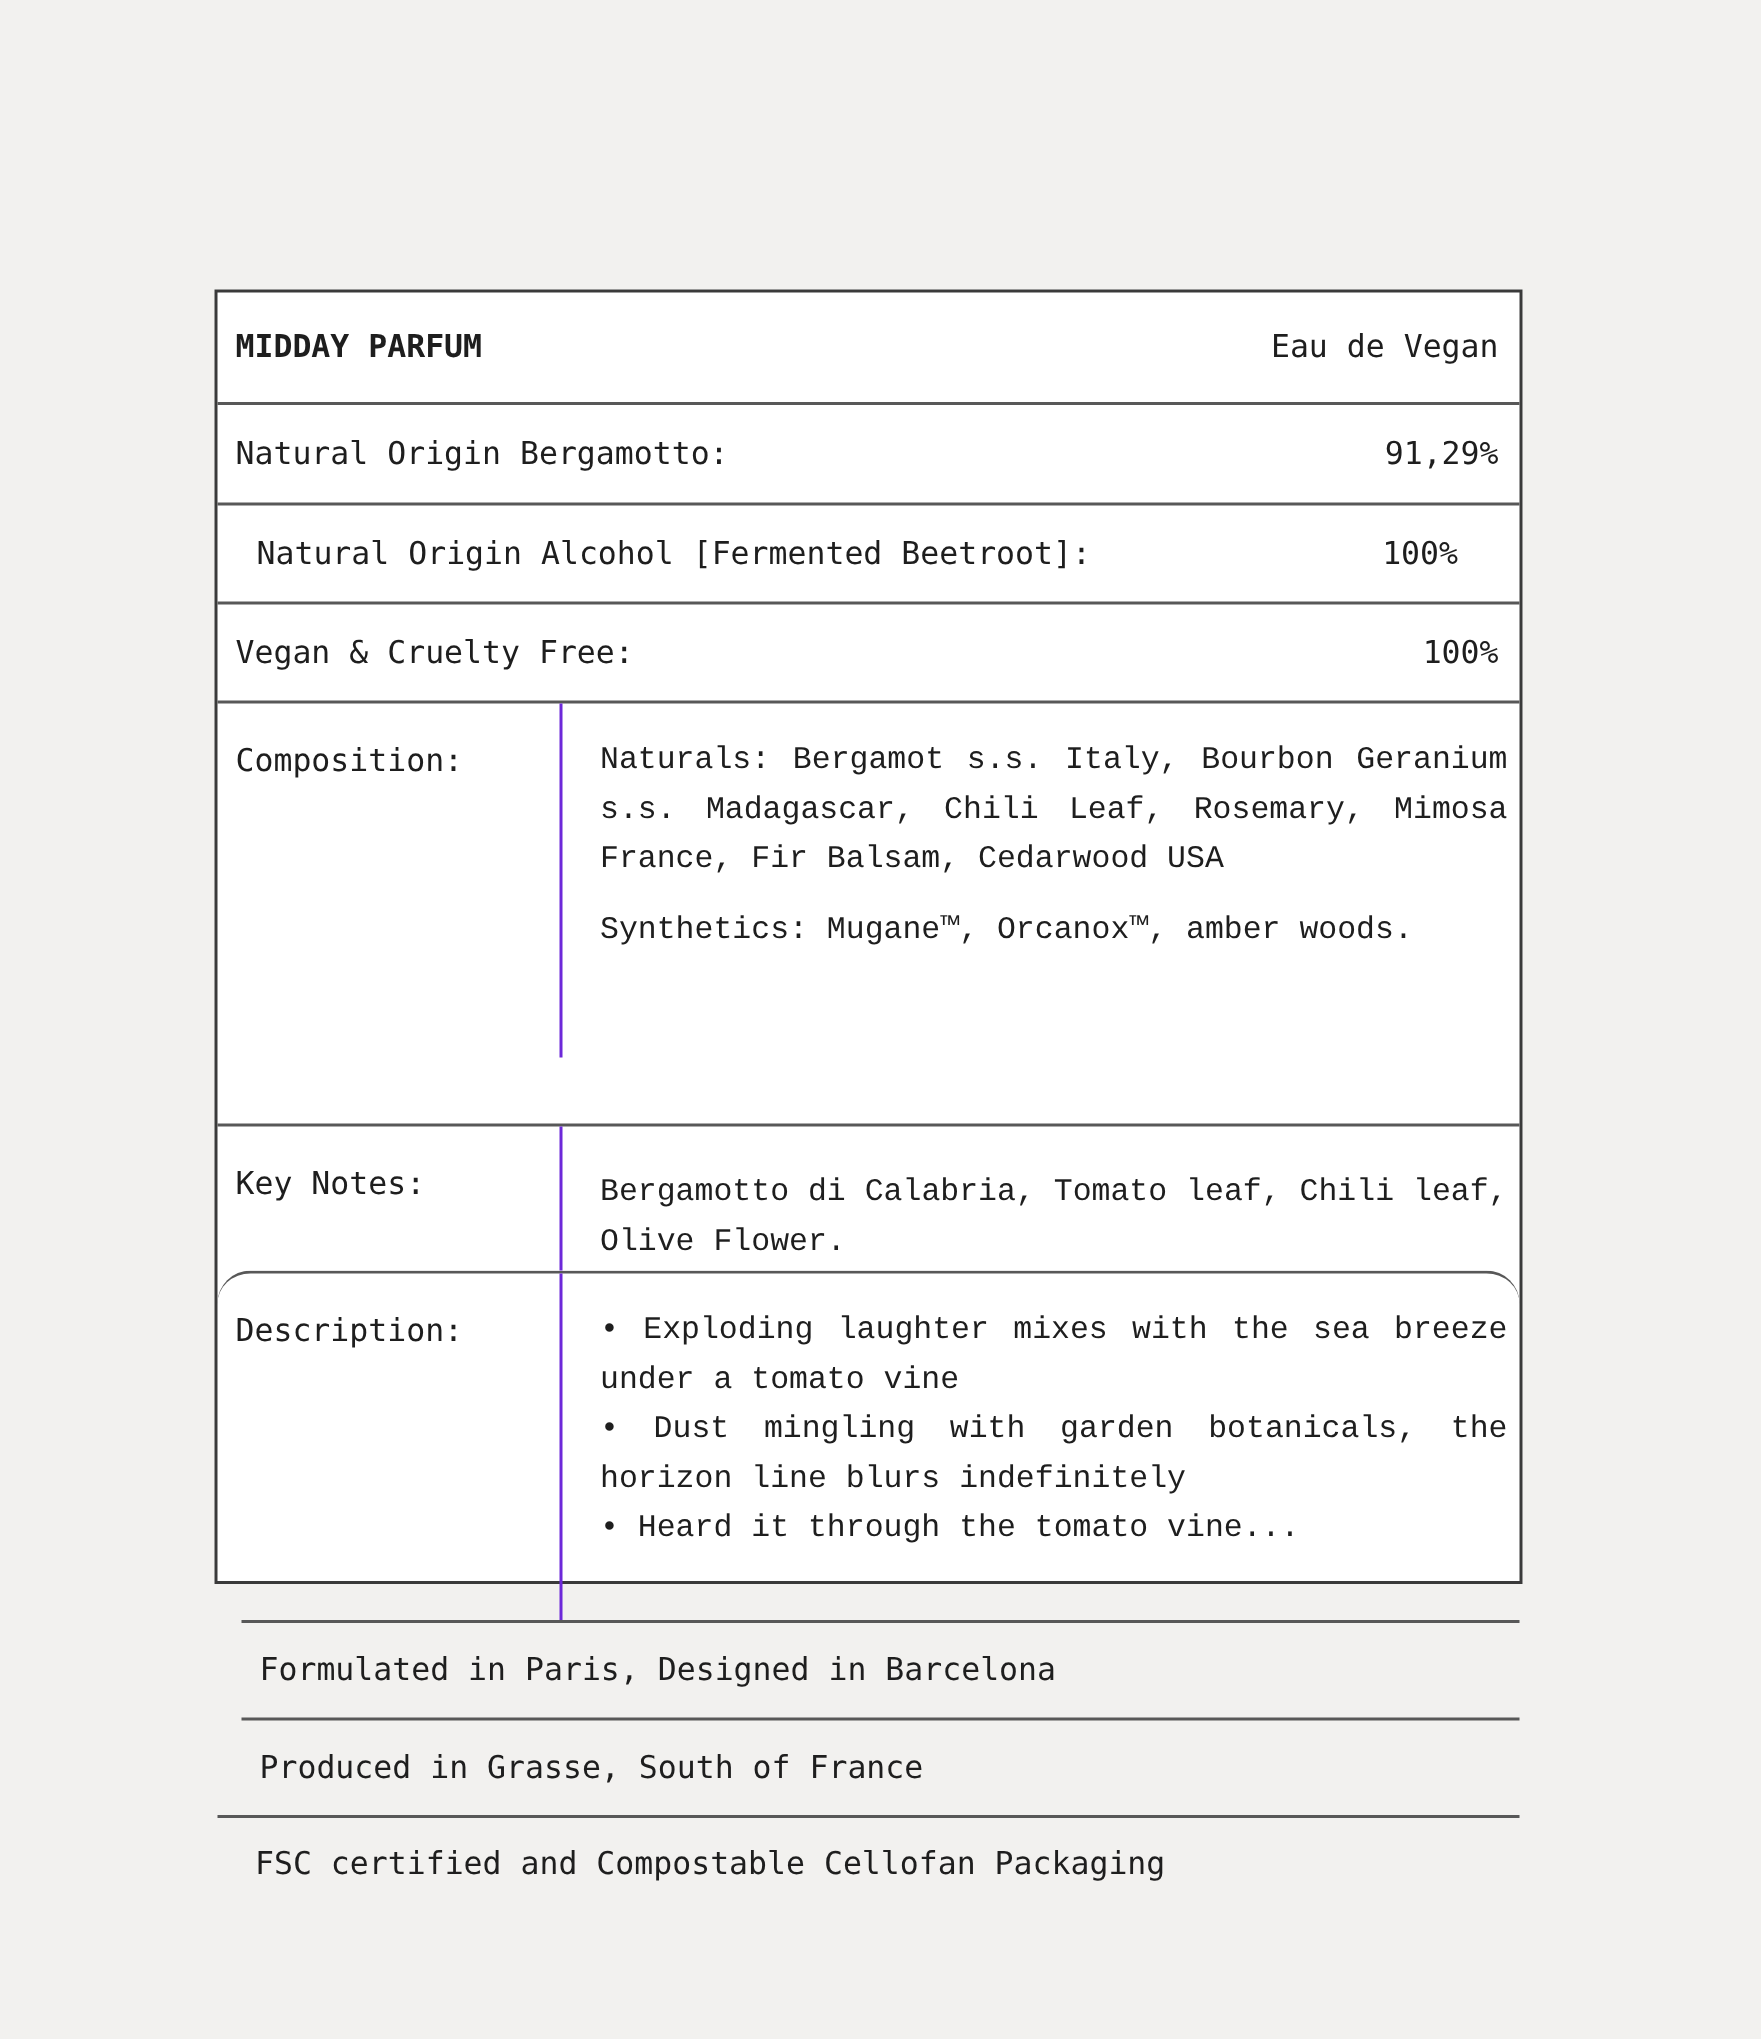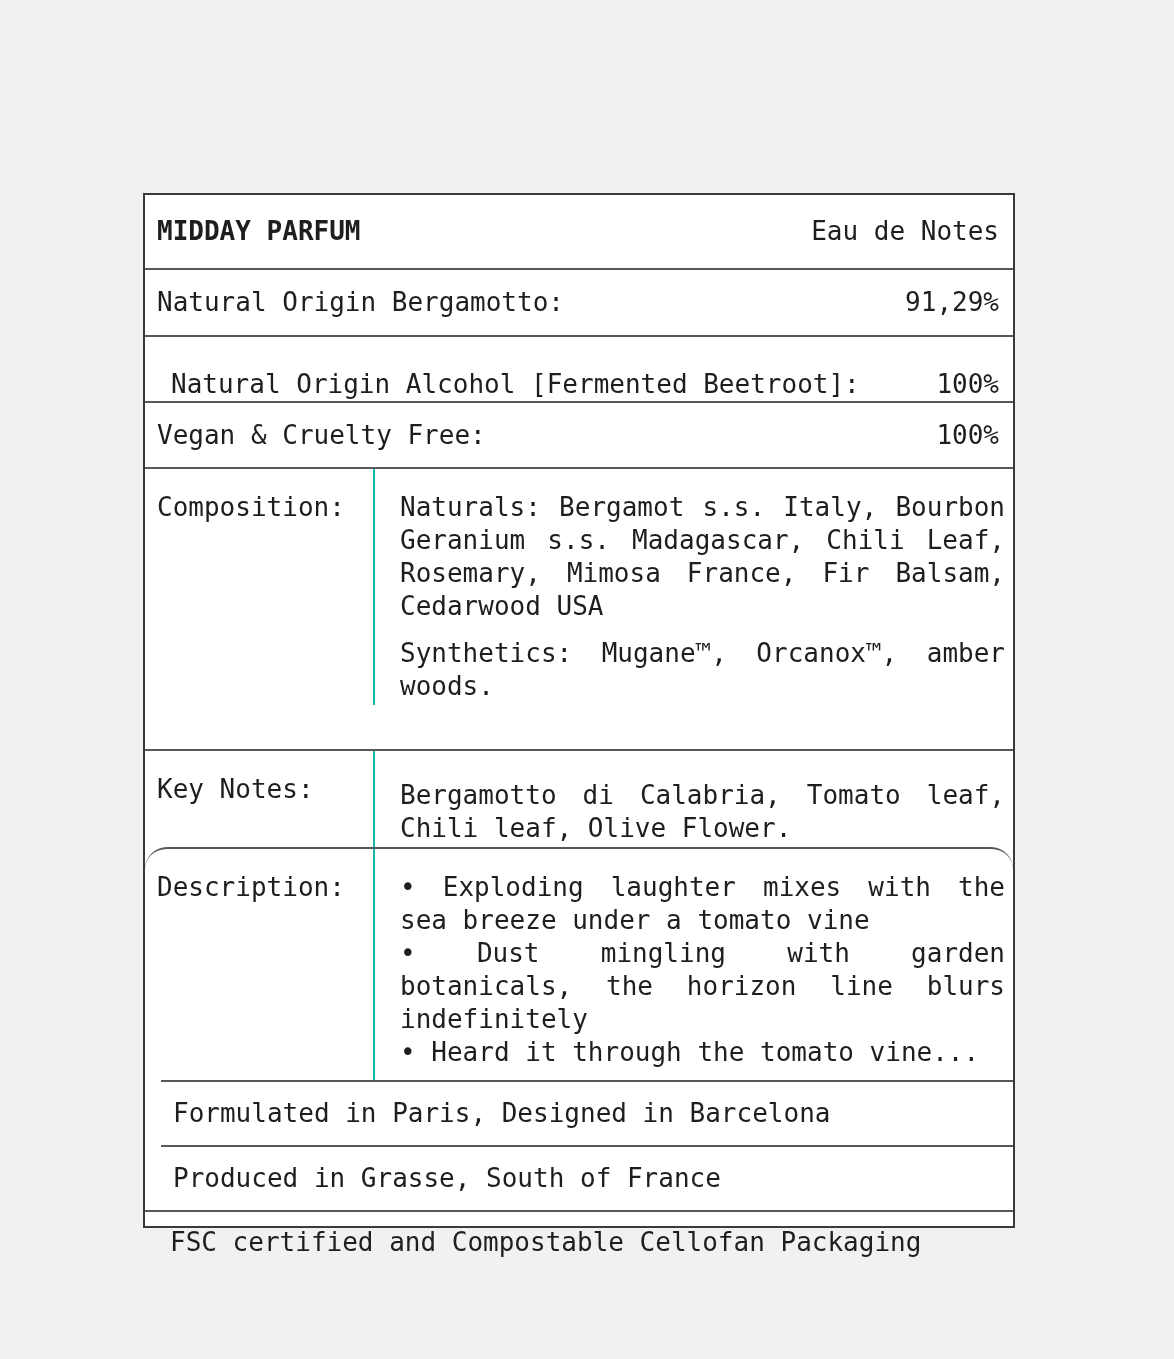--- a/index.html
+++ b/index.html
@@ -13,25 +13,25 @@
     background: #f2f1ef;
     font-family: "DejaVu Sans Mono", monospace;
     color: #1e1e1e;
     overflow: hidden;
   }
   .sheet {
     position: absolute;
     left: 143px;
     top: 193px;
     width: 872px;
-    height: 1035px;
+    height: 863px;
     box-sizing: border-box;
     background: #ffffff;
     border: 2px solid #3a3a3a;
-    font-size: 26px;
+    font-size: 21px;
     line-height: 33px;
   }
   .row {
     box-sizing: border-box;
     display: flex;
   }
   .row + .row {
     border-top: 2px solid #585858;
   }
   
@@ -43,34 +43,35 @@
   }
   .product-title { font-weight: bold; }
   
   .row-fact {
     align-items: center;
     justify-content: space-between;
     padding: 0 14px 0 12px;
   }
   .row-fact.h1 { height: 67px; }
   .row-fact.h2 { height: 66px; }
-  .row-fact.inset { padding: 0 14px 0 26px; align-items: flex-end; }
+  .row-fact.inset { padding: 0 41px 0 26px; }
   .fact-value { white-space: nowrap; }
   
   .row-split .label-cell {
     box-sizing: border-box;
     width: 228px;
     flex: 0 0 228px;
     padding: 22px 10px 0 12px;
   }
   .row-split .content-cell {
     box-sizing: border-box;
     flex: 1;
-    border-left: 2px solid #14b8a6;
+    border-left: 2px solid #6d28d9;
     padding: 22px 8px 0 25px;
+    font-family: Liberation Mono, monospace;
   }
   .row-split.sec-composition { height: 238px; justify-content: flex-end; }
   .row-split.sec-keynotes   { height: 98px; margin-top: 44px; }
   .row-split.sec-keynotes .content-cell { padding-top: 28px; }
   .row-split.sec-description{ height: 233px; border-radius: 22px; }
   .content-cell p {
     margin: 0;
     text-align: justify;
   }
   .content-cell p + p { margin-top: 14px; }
@@ -83,21 +84,21 @@
   .row-footer.h1 { height: 65px; margin-left: 16px; }
   .row-footer.h2 { height: 62px; padding-left: 25px; }
 </style>
 </head>
 <body>
 
 <div class="sheet">
 
   <div class="row row-title">
     <span class="product-title">MIDDAY PARFUM</span>
-    <span class="product-type">Eau de Notes</span>
+    <span class="product-type">Eau de Vegan</span>
   </div>
 
   <div class="row row-fact h1">
     <span>Natural Origin Bergamotto:</span>
     <span class="fact-value">91,29%</span>
   </div>
 
   <div class="row row-fact h2 inset">
     <span>Natural Origin Alcohol [Fermented Beetroot]:</span>
     <span class="fact-value">100%</span>

